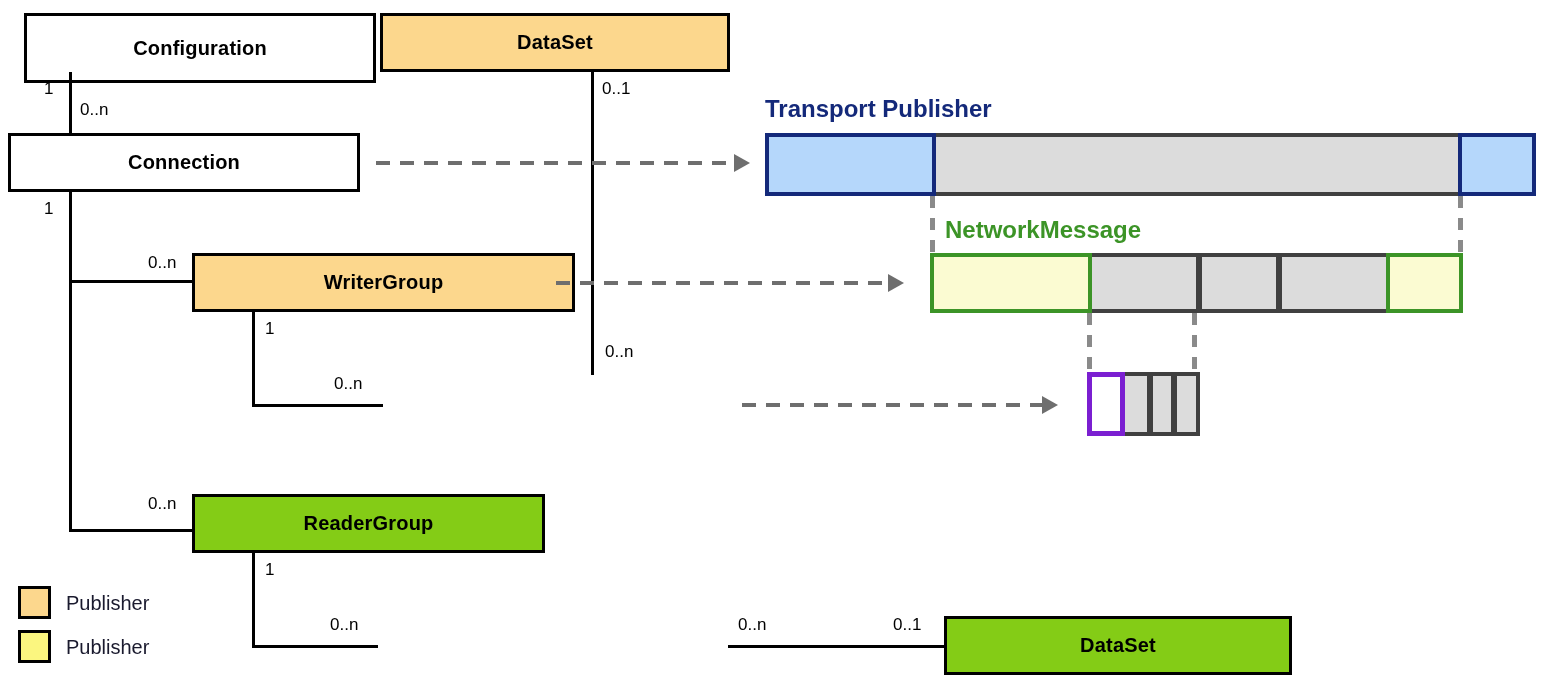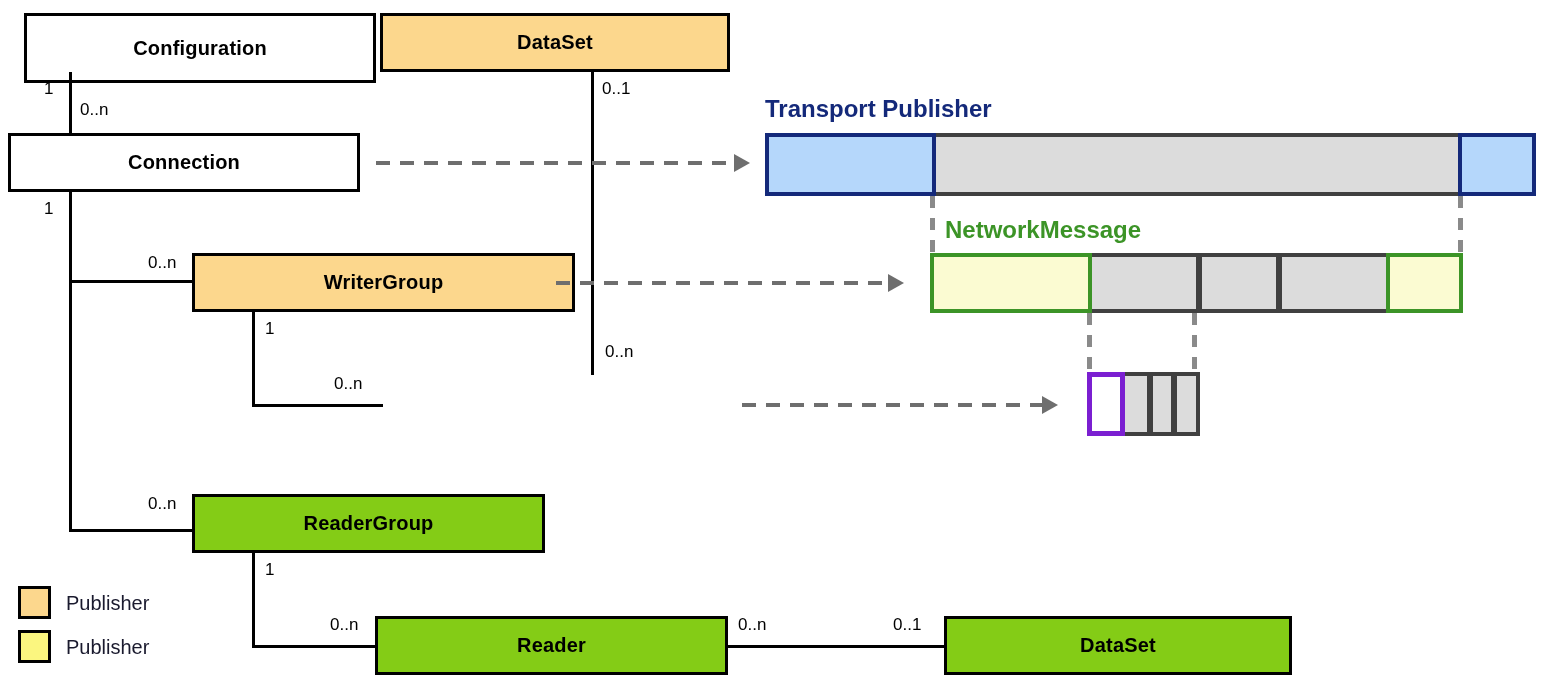--- a/index.html
+++ b/index.html
@@ -115,21 +115,20 @@
 
   <div class="uml-box fill-pub" style="left:380px; top:13px;  width:350px; height:59px;">DataSet</div>
 
   <div class="uml-box fill-white" style="left:8px;  top:133px; width:352px; height:59px;">Connection</div>
 
   <div class="uml-box fill-pub" style="left:192px; top:253px; width:383px; height:59px;">WriterGroup</div>
 
 
   <div class="uml-box fill-sub" style="left:192px; top:494px; width:353px; height:59px;">ReaderGroup</div>
 
-  <div class="uml-box fill-sub" style="left:375px; top:616px; width:353px; height:59px;">Reader</div>
 
   <div class="uml-box fill-sub" style="left:944px; top:616px; width:348px; height:59px;">DataSet</div>
 
   <div class="line-v" style="left:69px; top:72px; height:61px;"></div>
 
   <div class="line-v" style="left:591px; top:72px; height:303px;"></div>
 
   <div class="line-v" style="left:69px; top:192px; height:340px;"></div>
 
   <div class="line-h" style="left:69px; top:280px; width:126px;"></div>

